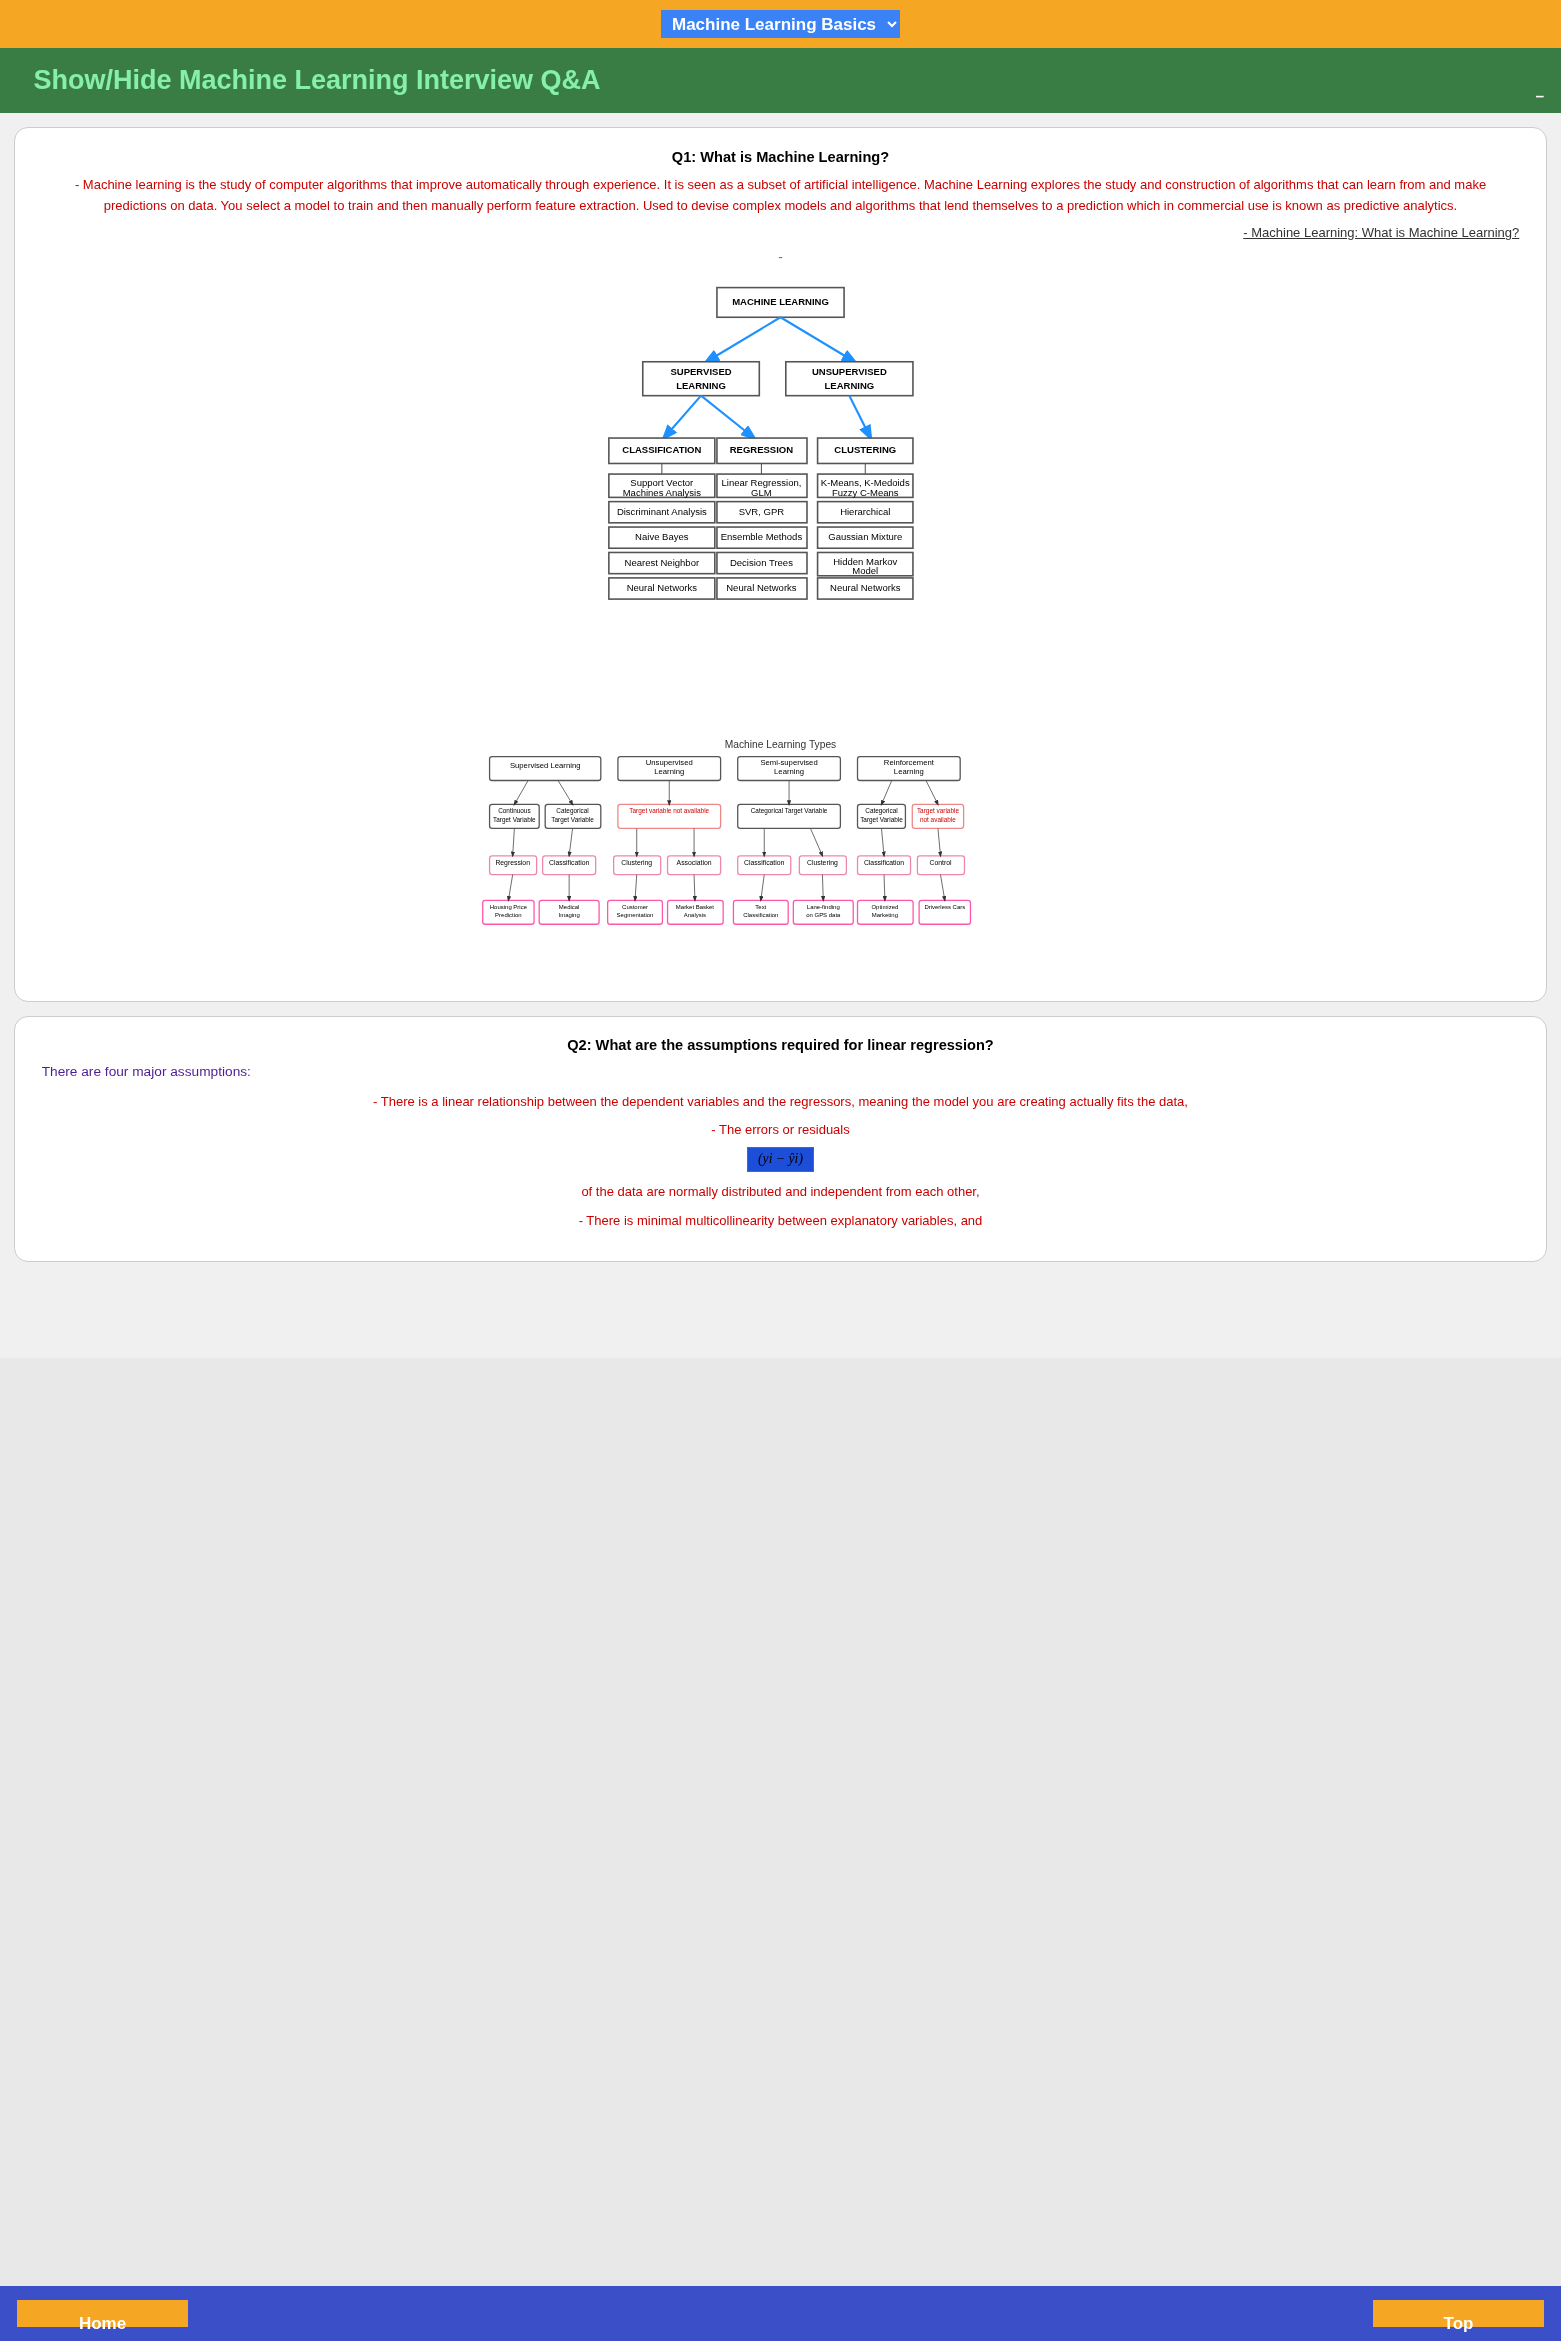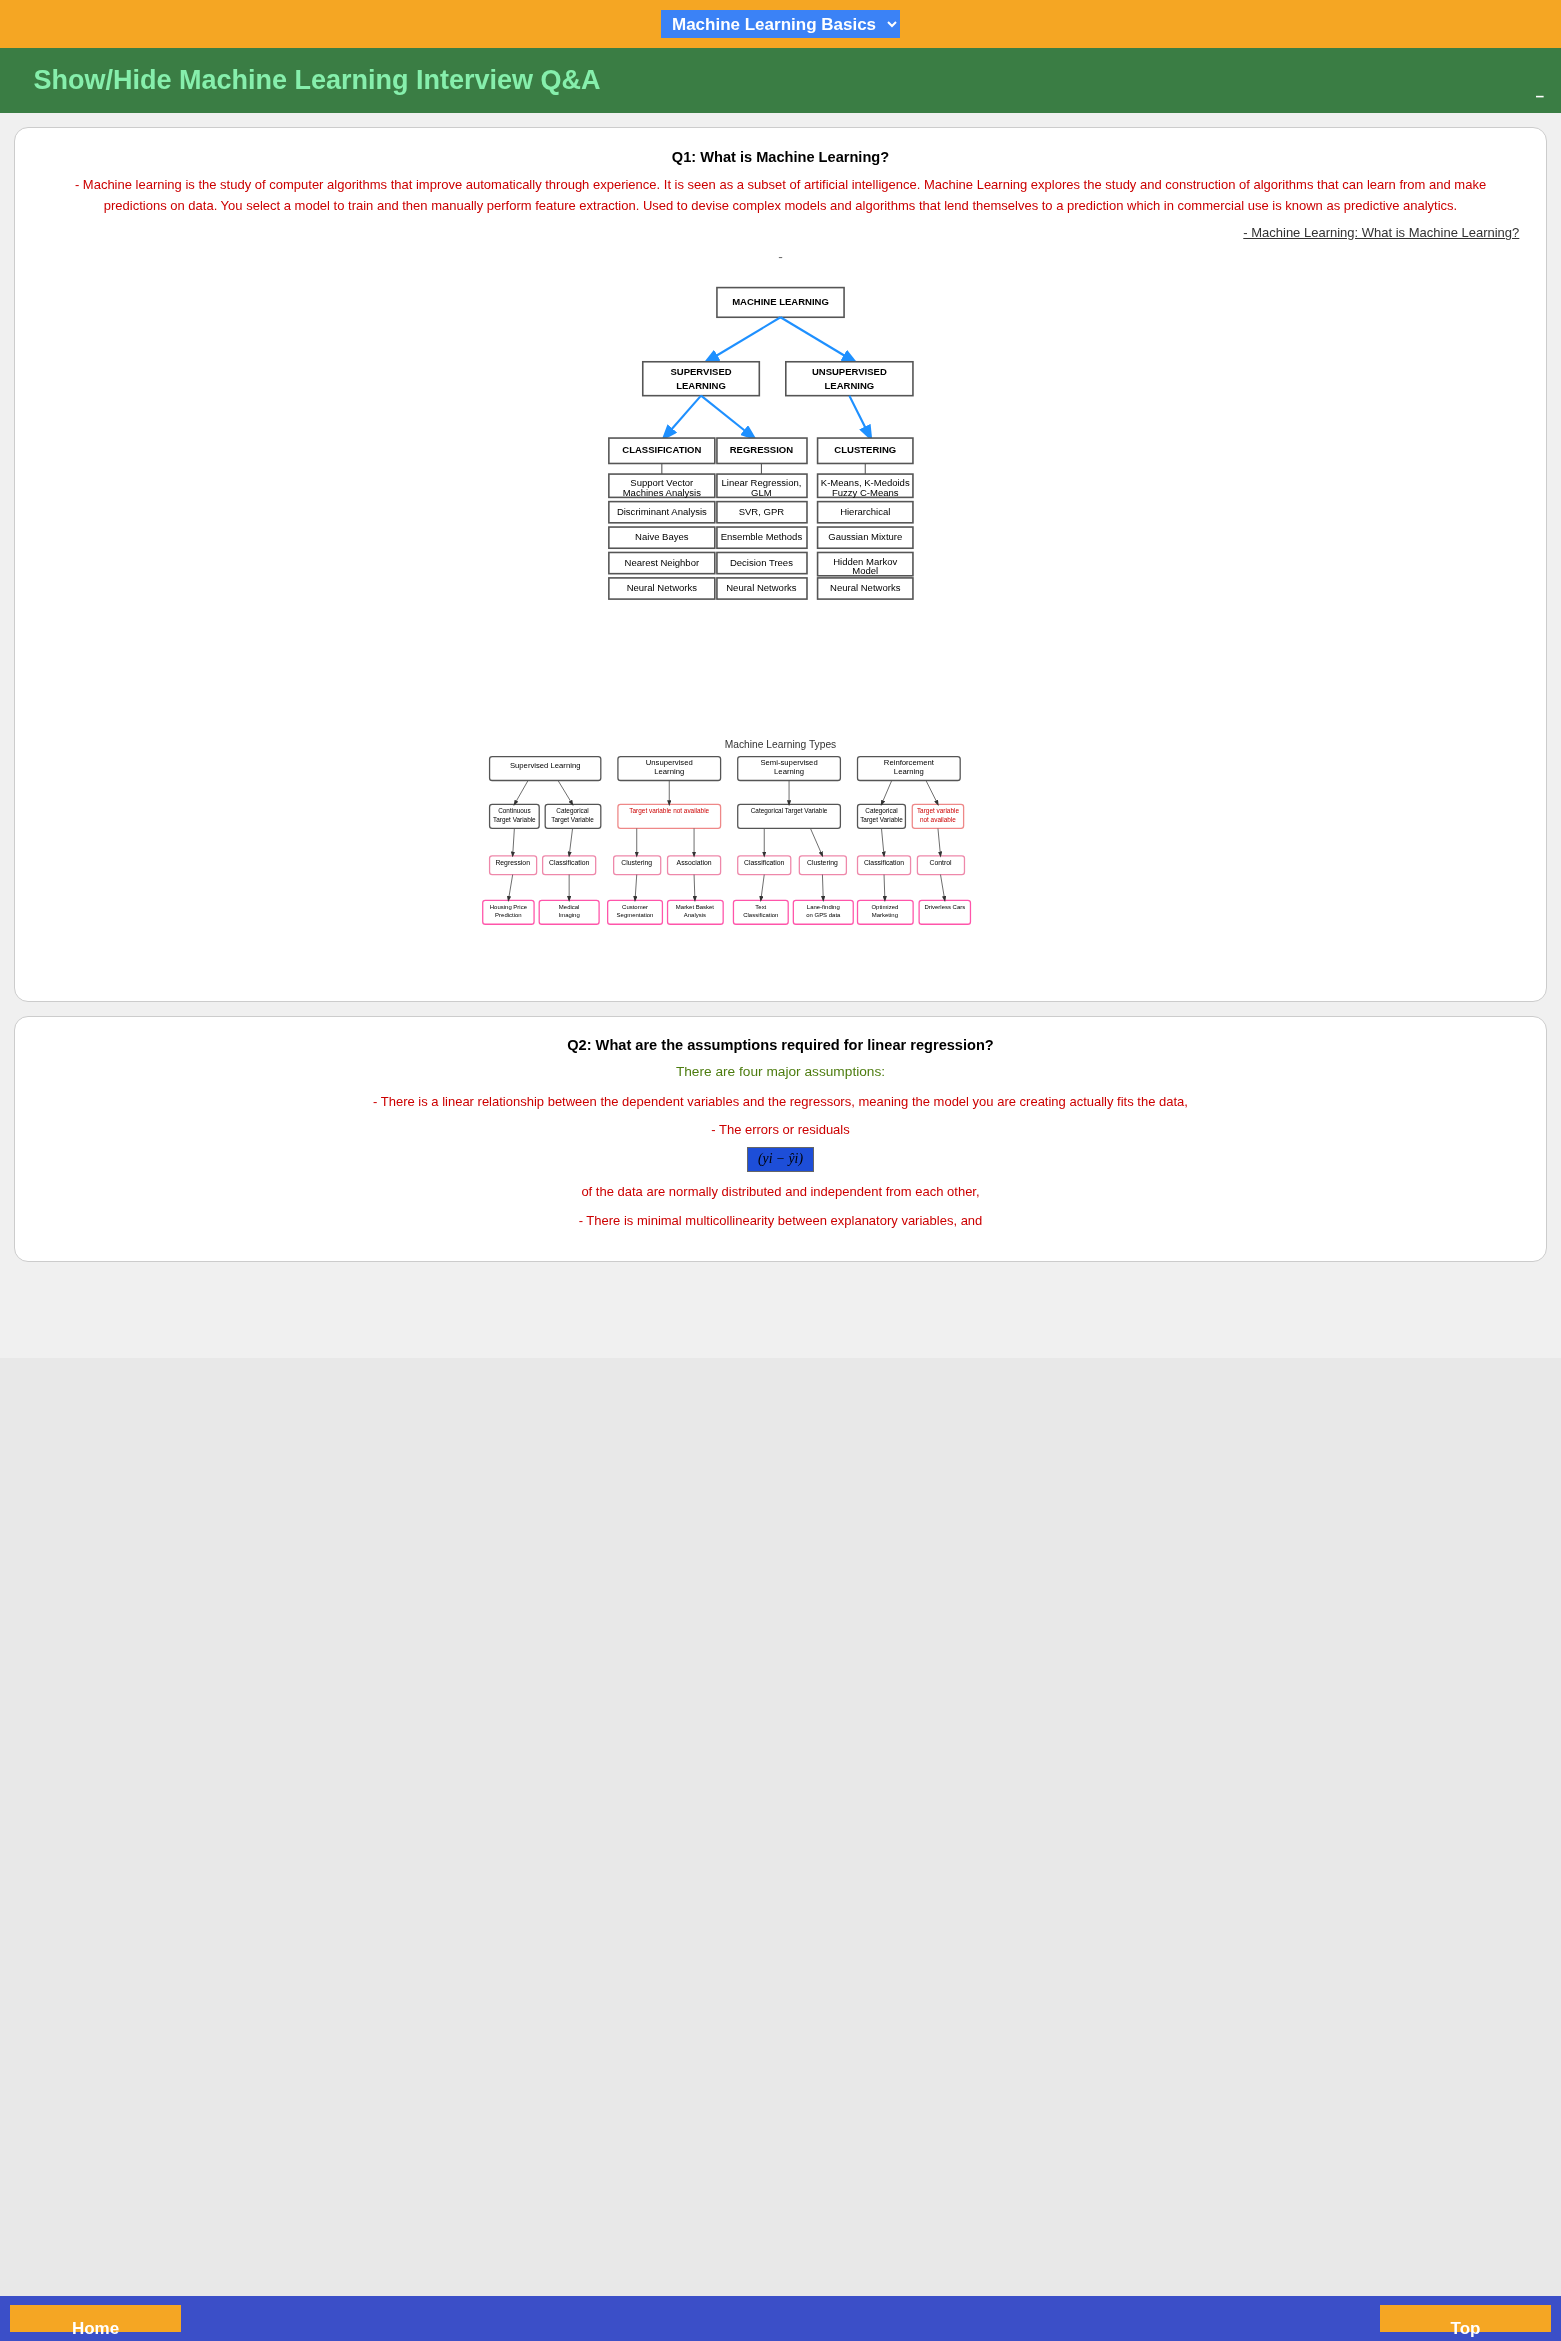--- a/index.html
+++ b/index.html
@@ -116,22 +116,21 @@
       max-width: 445px;
     }
 
     .ml-diagram-2 {
       width: 100%;
       max-width: 599px;
     }
 
     
     .q2-subtitle {
-      text-align: center;
-      color: #4d7c0f;
+      color: #4c1d95;
       font-size: 13.7px;
       margin-bottom: 13.7px;
     }
 
     .formula {
       display: inline-block;
       background: #1d4ed8;
       border: 0.9px solid #666;
       padding: 3.4px 10.3px;
       font-family: serif;
@@ -139,26 +138,26 @@
       font-size: 13.7px;
       margin: 5.1px 0;
     }
 
     
     .bottom-nav {
       background: #3b4fc8;
       display: flex;
       align-items: center;
       justify-content: space-between;
-      padding: 10px;
+      padding: 17px;
       position: fixed;
       bottom: 0;
       left: 0;
       right: 0;
-      height: 45px;
+      height: 55px;
     }
     .bottom-nav-btn {
       background: #f5a623;
       border: none;
       color: white;
       font-size: 17px;
       font-weight: bold;
       cursor: pointer;
       padding: 13.7px 51px;
       height: 100%;

